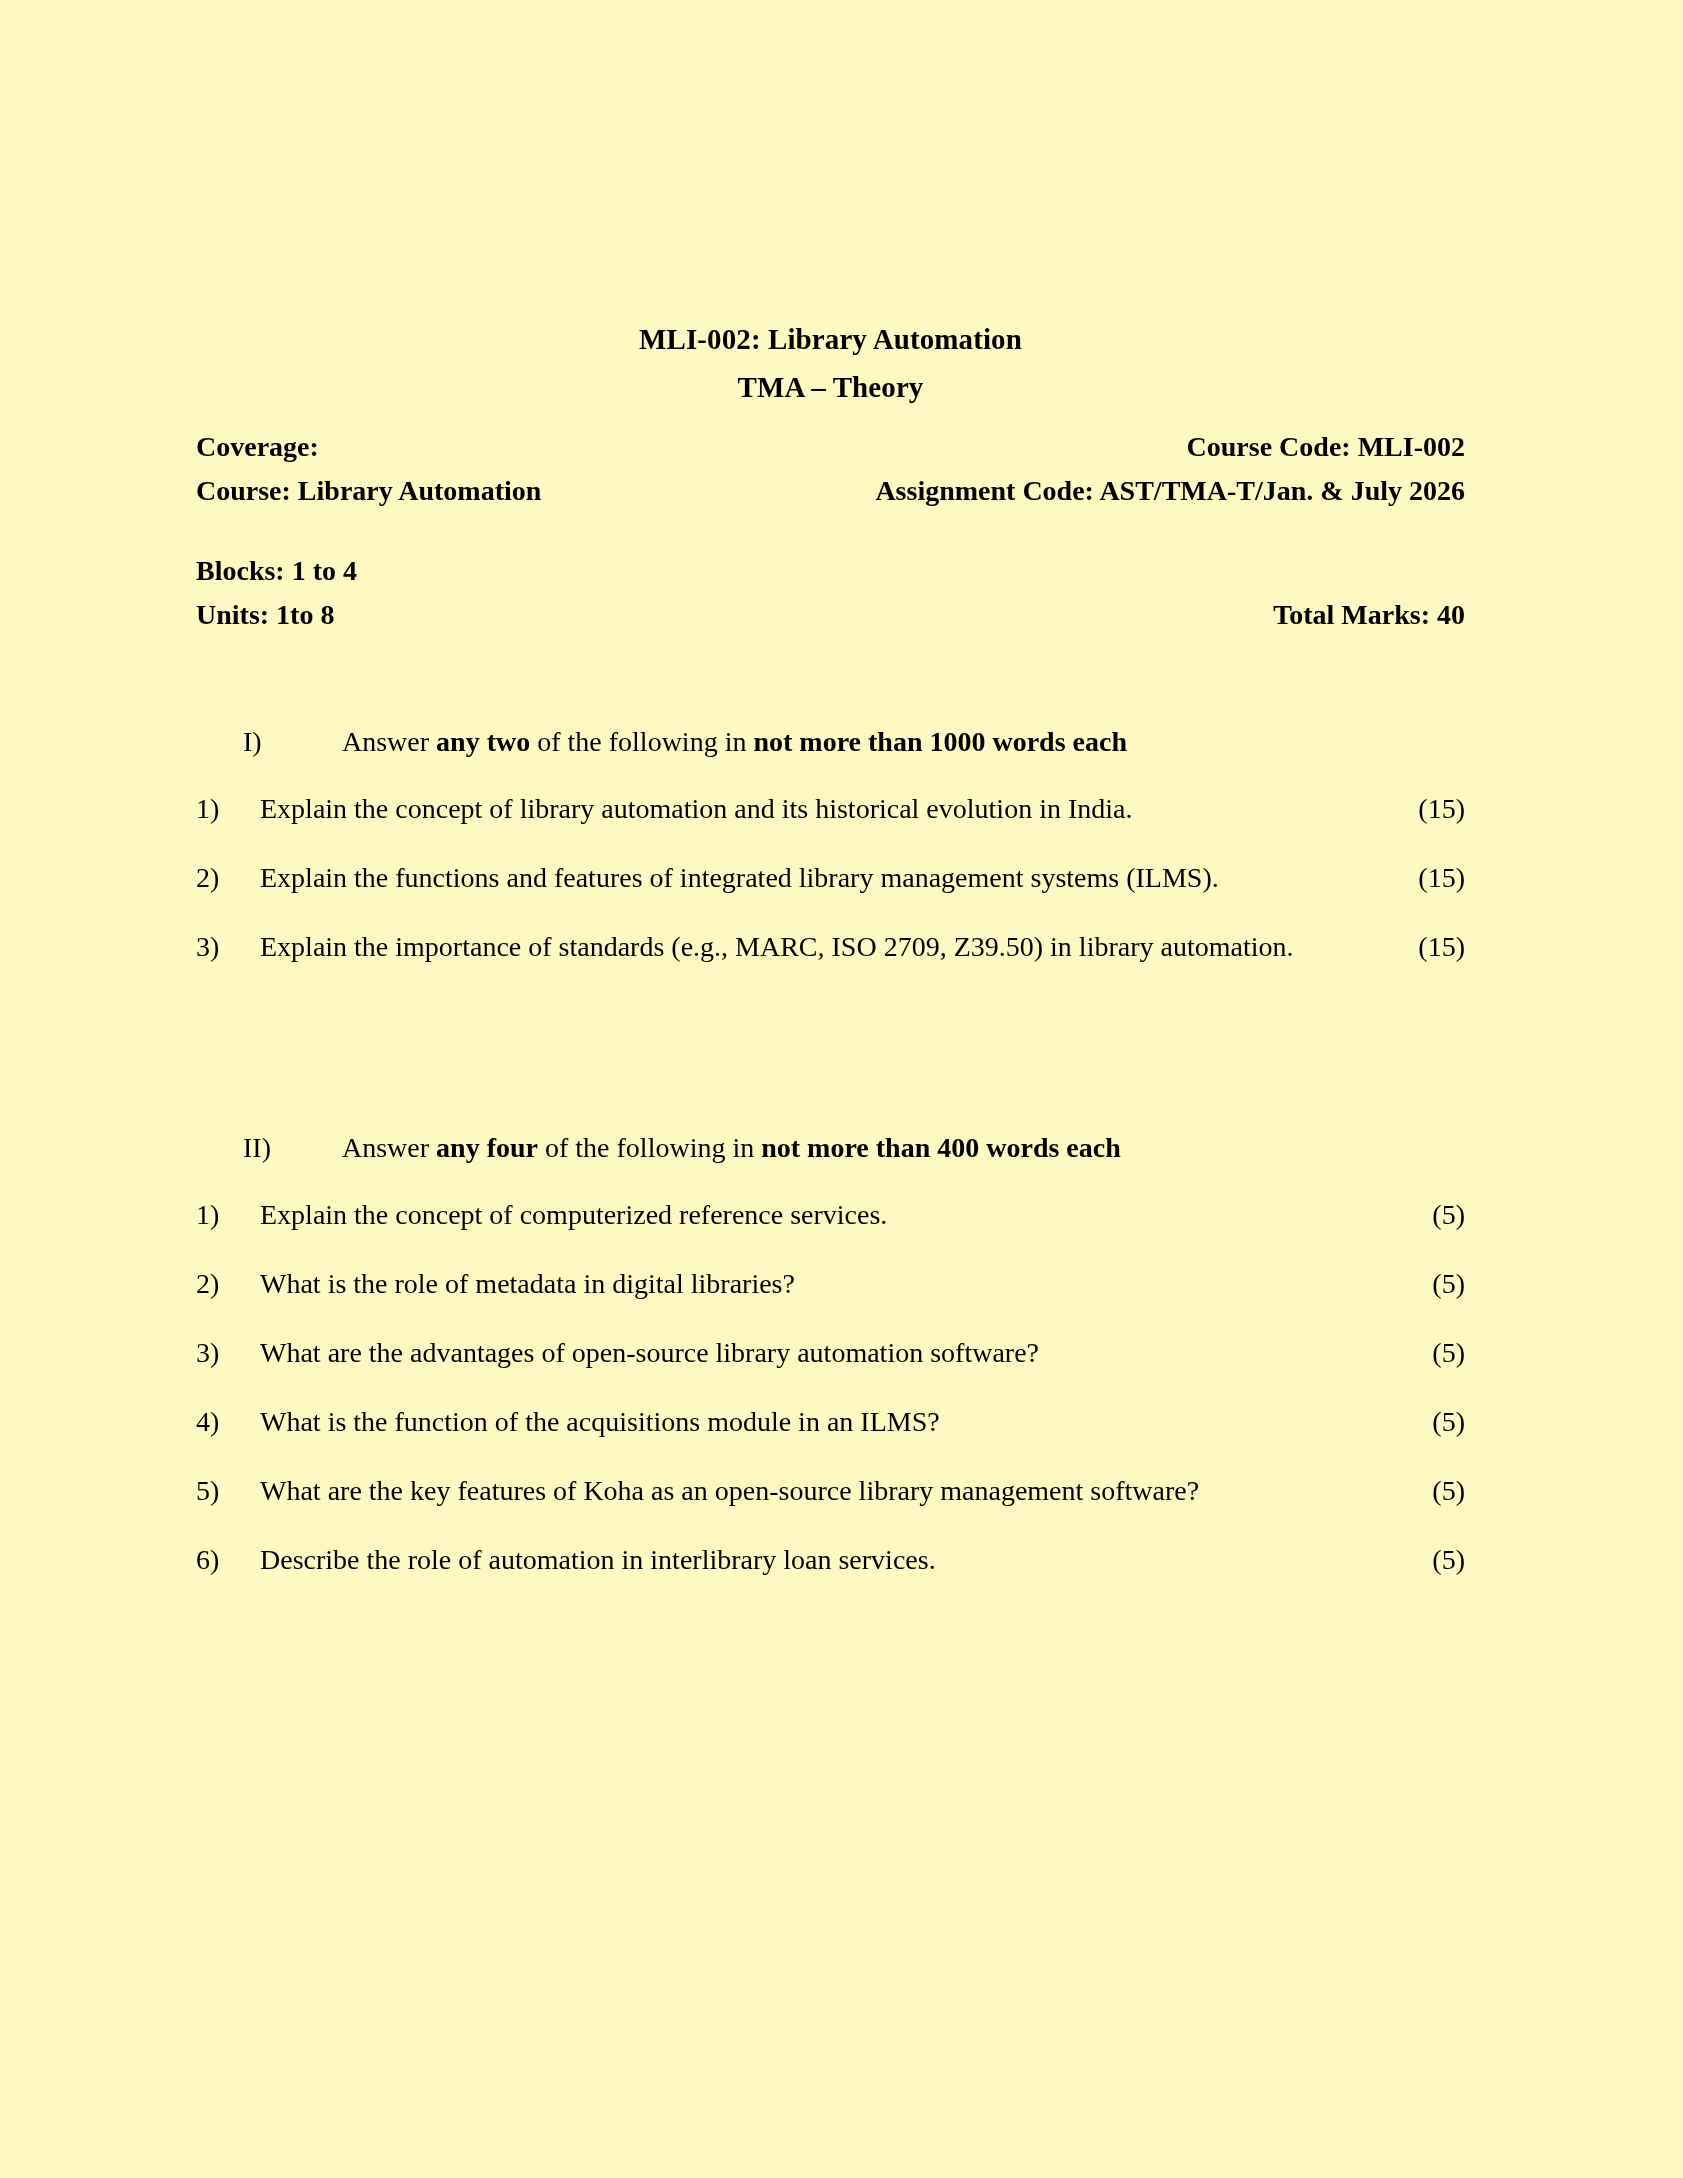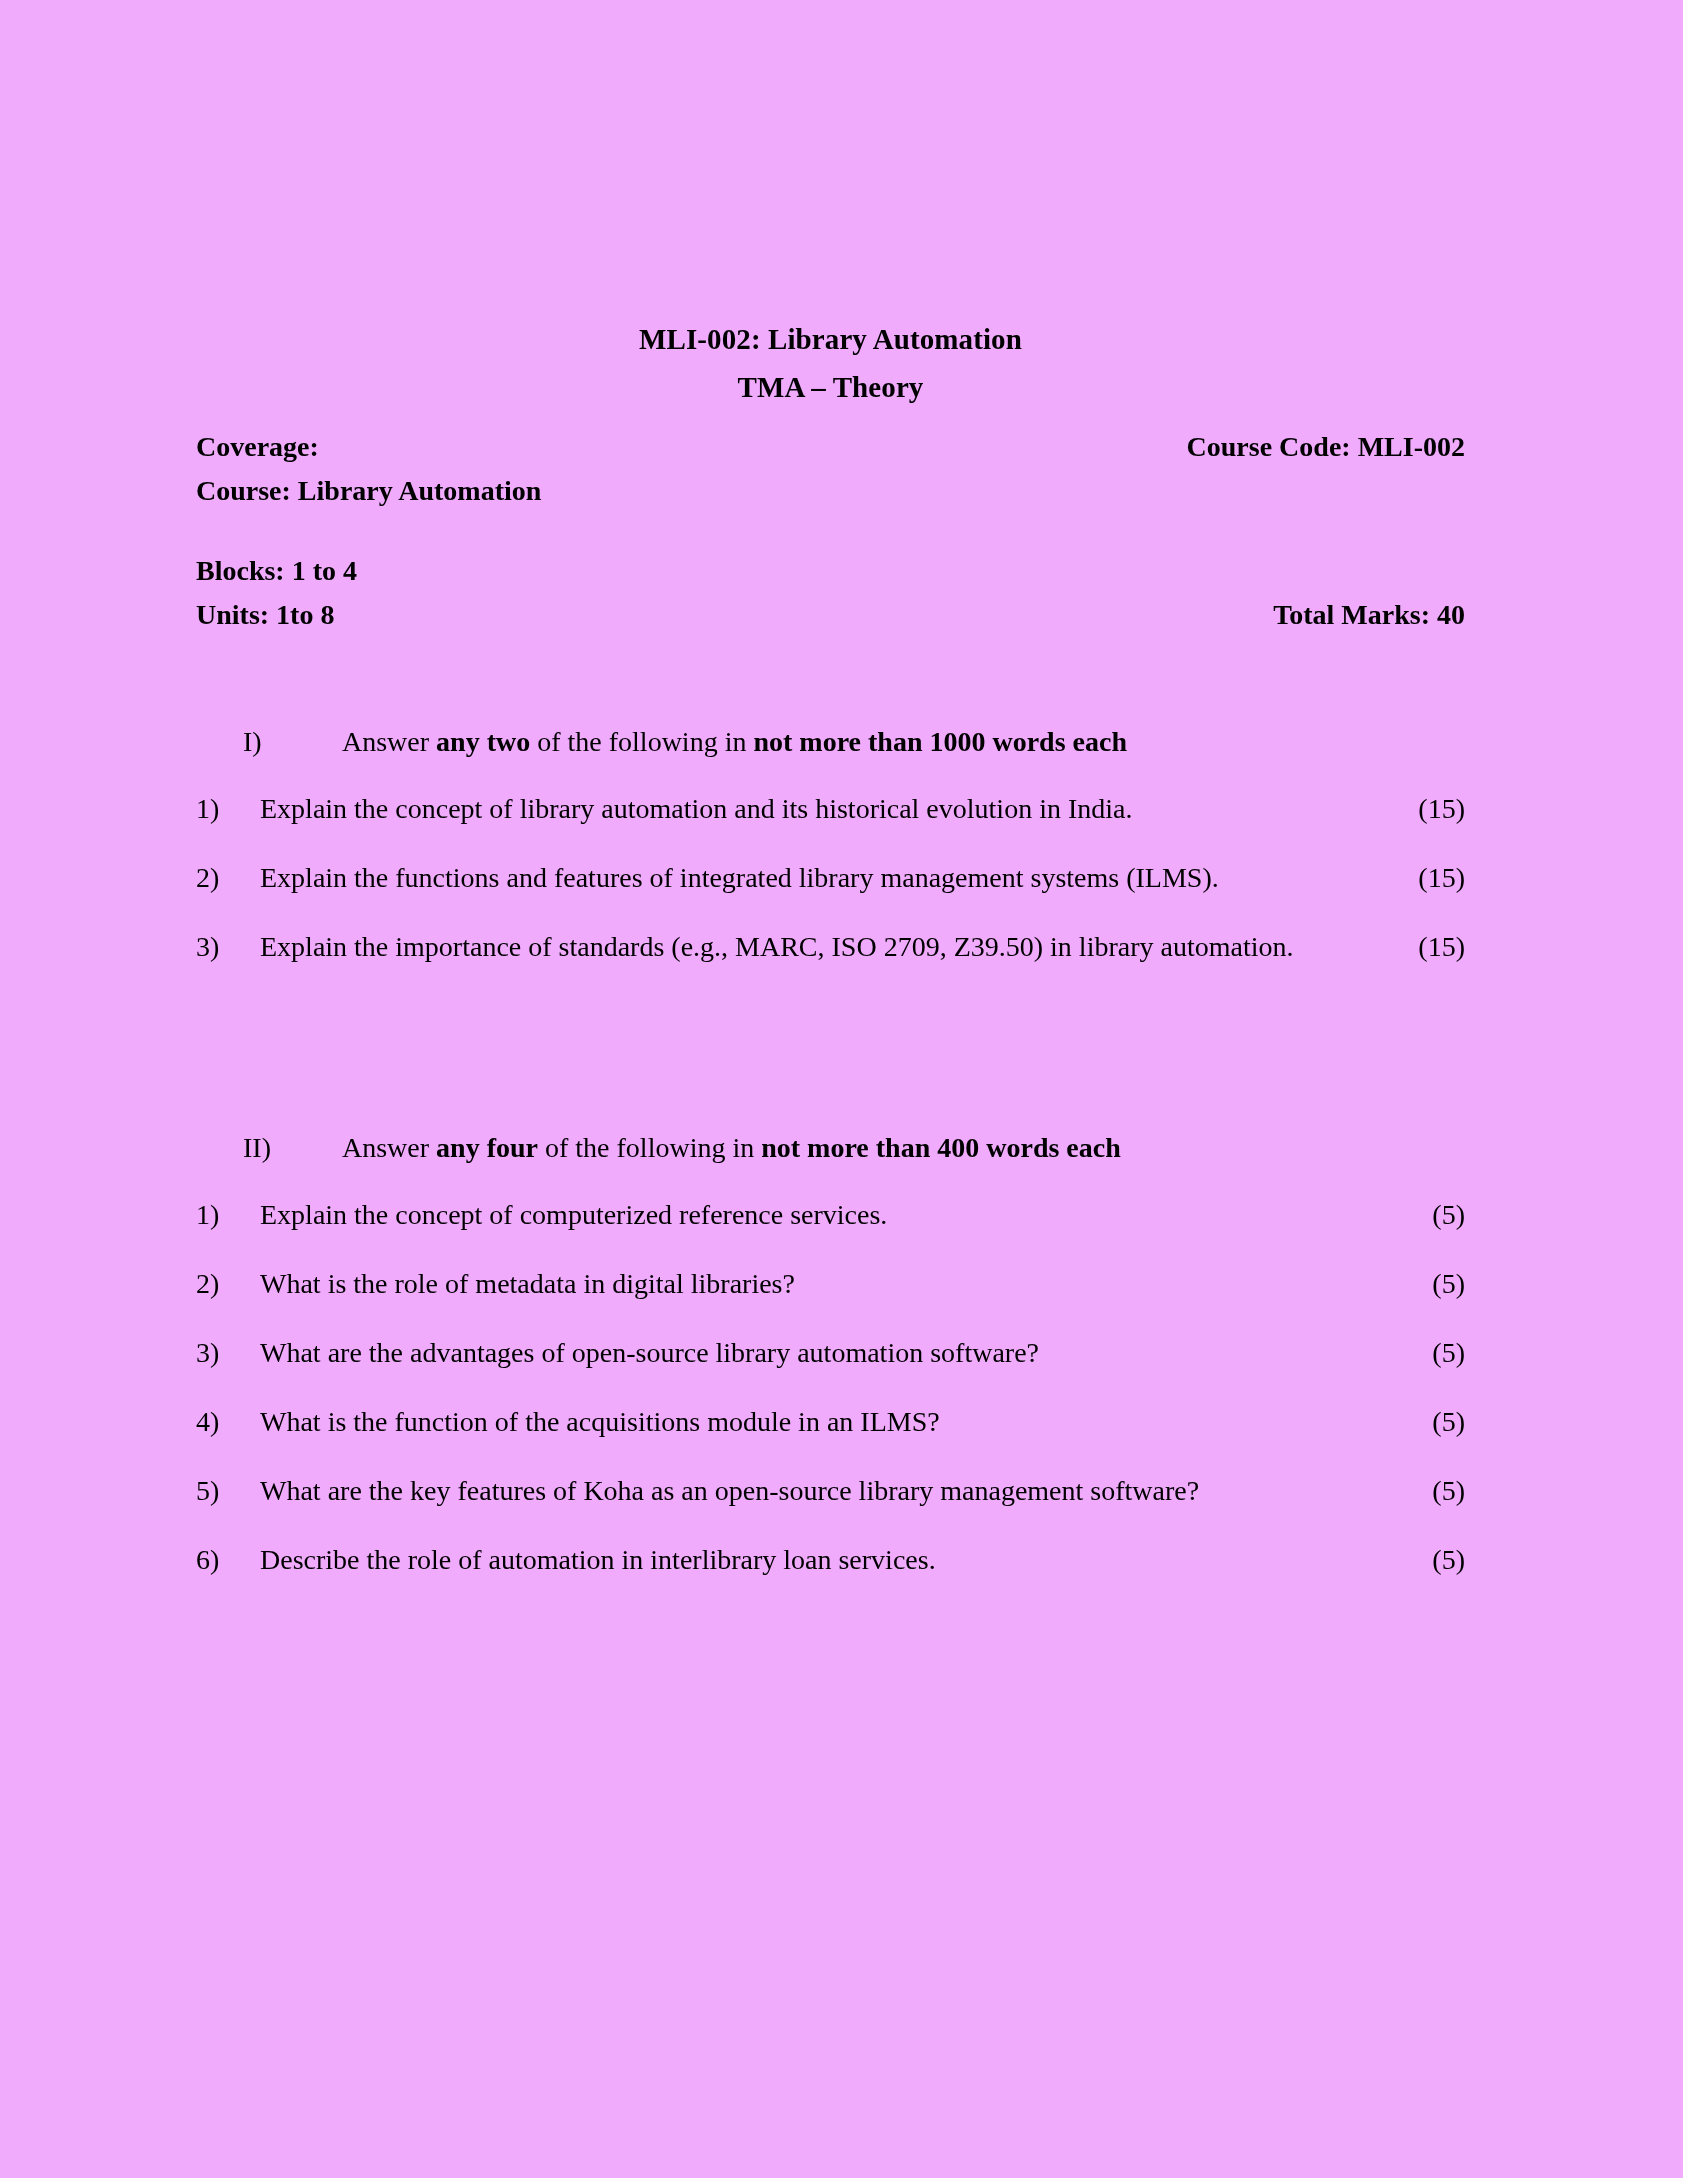--- a/index.html
+++ b/index.html
@@ -8,21 +8,21 @@
     background: #ffffff;
   }
   body {
     font-family: "Liberation Serif", "DejaVu Serif", serif;
     color: #000000;
   }
   .page {
     position: relative;
     width: 1683px;
     height: 2178px;
-    background: #f0abfc;
+    background: #fef9c3;
     box-sizing: border-box;
     overflow: hidden;
   }
   .content {
     position: absolute;
     left: 196px;
     top: 0;
     width: 1269px; 
   }
 
@@ -115,20 +115,21 @@
       <div class="doc-subtitle">TMA – Theory</div>
     </div>
 
     <div class="meta-block">
       <div class="meta-row">
         <span class="meta-left">Coverage:</span>
         <span class="meta-right">Course Code: MLI-002</span>
       </div>
       <div class="meta-row">
         <span class="meta-left">Course: Library Automation</span>
+        <span class="meta-right">Assignment Code: AST/TMA-T/Jan. &amp; July 2026</span>
       </div>
     </div>
 
     <div class="meta-block meta-block-2">
       <div class="meta-row">
         <span class="meta-left">Blocks: 1 to 4</span>
         <span class="meta-right"></span>
       </div>
       <div class="meta-row">
         <span class="meta-left">Units: 1to 8</span>

